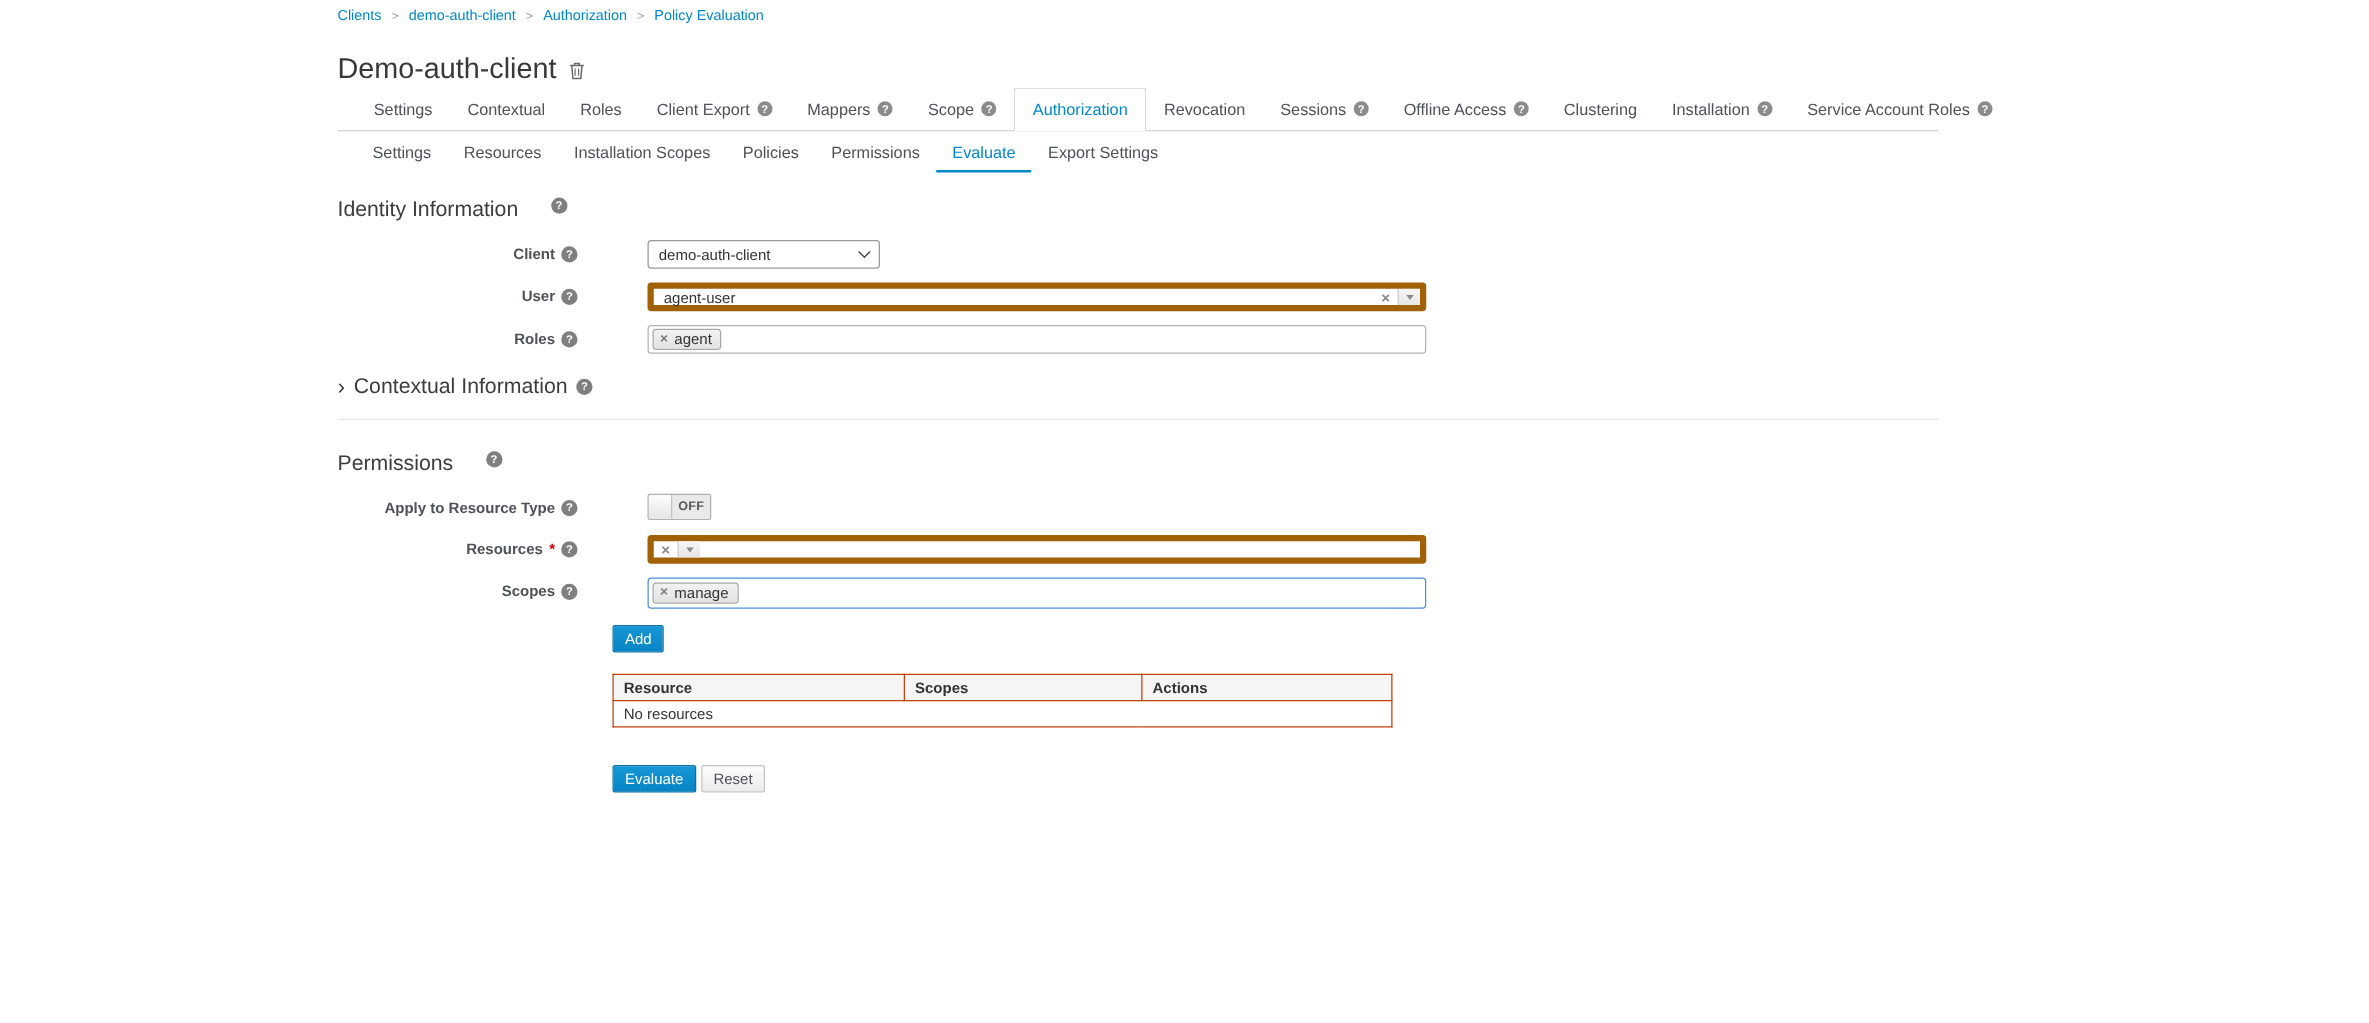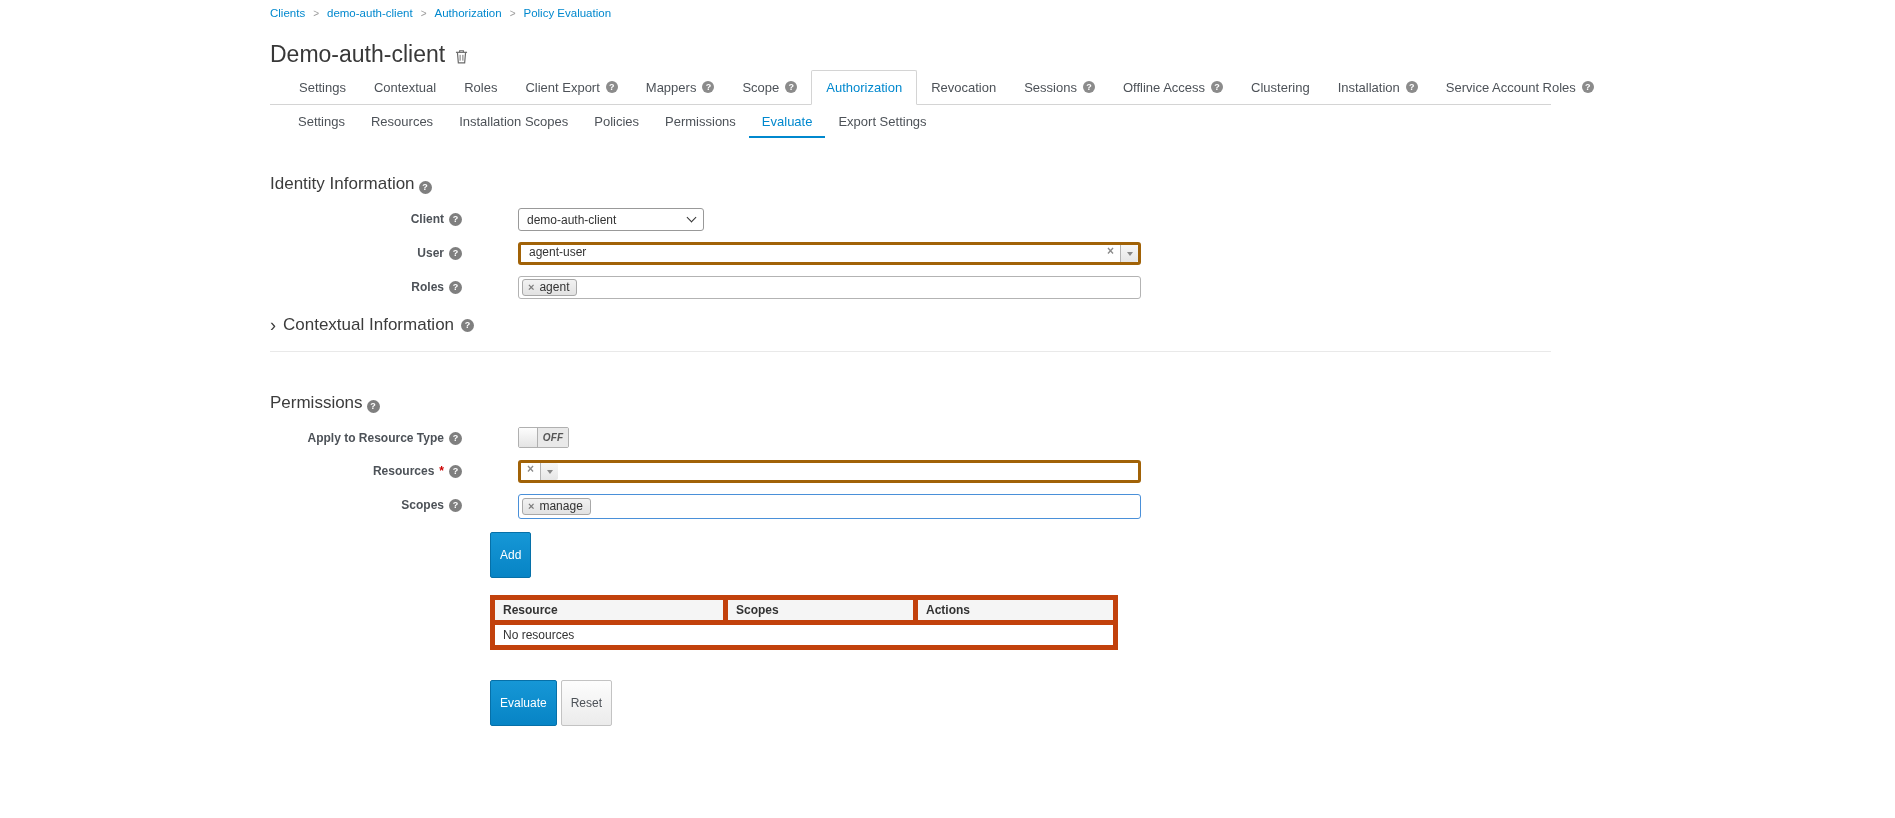--- a/index.html
+++ b/index.html
@@ -29,63 +29,63 @@
   .nav-main li { padding: 9px 14px; font-size: 13px; color: #4d5258; cursor: pointer; display: flex; align-items: center; gap: 6px; white-space: nowrap; }
   .nav-main li.active { background: #fff; border: 1px solid #d4d4d4; border-bottom: 1px solid #fff; margin-bottom: -1px; border-radius: 2px 2px 0 0; color: #0088ce; }
   .nav-main li .help-icon { width: 12px; height: 12px; line-height: 12px; background: #8b8b8b; }
 
   
   .nav-sub { list-style: none; display: flex; margin: 0; padding: 0 0 0 15px; }
   .nav-sub li { padding: 9px 13px 7px; font-size: 13px; color: #4d5258; cursor: pointer; border-bottom: 2px solid transparent; white-space: nowrap; }
   .nav-sub li.active { color: #0088ce; border-bottom-color: #0088ce; }
 
   
-  .section-heading { font-size: 17px; font-weight: 400; color: #3c3c3c; display: flex; align-items: flex-end; gap: 4px; margin: 36px 0 14px; }
+  .section-heading { font-size: 17px; font-weight: 400; color: #3c3c3c; display: flex; align-items: flex-start; gap: 26px; margin: 20px 0 14px; }
   .collapsible { display: flex; align-items: center; gap: 7px; font-size: 17px; color: #3c3c3c; margin-top: 16px; cursor: pointer; }
   .caret-right { font-size: 18px; line-height: 14px; color: #3c3c3c; }
   .section-permissions { margin-top: 16px; border-top: 1px solid #e9e9e9; padding-top: 5px; }
 
   
   .form-group { display: flex; margin-bottom: 11px; gap: 28px; }
   .control-label { width: 220px; padding-right: 28px; height: 22px; display: flex; justify-content: flex-end; align-items: center; gap: 5px; font-size: 12px; font-weight: 600; color: #4d5258; }
   .required { color: #c00; font-weight: 600; }
   .offset { margin-left: 220px; }
 
   
   .kc-select { width: 186px; height: 23px; border: 1px solid #999; border-radius: 3px; display: flex; align-items: center; justify-content: space-between; padding: 0 8px; font-size: 12px; color: #333; background: #fff; cursor: pointer; }
   .chev-down { width: 7px; height: 7px; border-right: 1.6px solid #333; border-bottom: 1.6px solid #333; transform: rotate(45deg); margin-top: -4px; flex: none; }
 
   
-  .select2 { width: 623px; height: 23px; border: 3px solid #a16207; border-radius: 3px; display: flex; background: #fff; }
+  .select2 { width: 623px; height: 23px; border: 5px solid #a16207; border-radius: 3px; display: flex; align-items: center; background: #fff; }
   .select2 .value { flex: 1; padding: 0 8px; font-size: 12px; color: #333; }
   .select2 .clear { color: #8b8b8b; font-size: 12px; font-weight: bold; padding: 0 6px; cursor: pointer; line-height: 1; }
   .select2 .dd-btn { width: 18px; align-self: stretch; border-left: 1px solid #b3b3b3; background: linear-gradient(#f7f7f7, #e6e6e6); display: flex; align-items: center; justify-content: center; border-radius: 0 2px 2px 0; cursor: pointer; }
   .tri-down { width: 0; height: 0; border-left: 3.5px solid transparent; border-right: 3.5px solid transparent; border-top: 4.5px solid #888; }
 
   
   .tag-box { width: 623px; min-height: 23px; border: 1px solid #b3b3b3; border-radius: 3px; background: #fff; display: flex; align-items: center; padding: 2px 3px; gap: 3px; cursor: text; }
   .tag-box.focused { border: 1px solid #4a90d9; min-height: 25px; }
   .tag { display: inline-flex; align-items: center; gap: 5px; background: linear-gradient(#f2f2f2, #e2e2e2); border: 1px solid #a8a8a8; border-radius: 3px; padding: 0 7px 1px 5px; font-size: 12px; color: #333; height: 17px; }
   .tag .x { color: #7b7b7b; font-weight: bold; font-size: 11px; cursor: pointer; line-height: 1; }
 
   
   .onoff { width: 51px; height: 21px; border: 1px solid #b0b0b0; border-radius: 2px; display: flex; overflow: hidden; cursor: pointer; background: #fff; }
   .onoff .handle { width: 19px; background: linear-gradient(#fdfdfd, #e4e4e4); border-right: 1px solid #b0b0b0; flex: none; }
-  .onoff .state { flex: 1; display: flex; align-items: center; justify-content: center; background: #e9e9e9; font-size: 10px; font-weight: 700; color: #555; letter-spacing: .2px; font-style: italic; }
-
-  
-  .btn { font-family: inherit; font-size: 12px; border-radius: 2px; padding: 15px 9px; cursor: pointer; display: inline-block; }
+  .onoff .state { flex: 1; display: flex; align-items: center; justify-content: center; background: #e9e9e9; font-size: 10px; font-weight: 700; color: #555; letter-spacing: .2px; }
+
+  
+  .btn { font-family: inherit; font-size: 12px; border-radius: 2px; padding: 3px 9px; cursor: pointer; display: inline-block; }
   .btn-primary { background: linear-gradient(#1697d6, #0784c5); border: 1px solid #0670a8; color: #fff; }
   .btn-default { background: linear-gradient(#fdfdfd, #ebebeb); border: 1px solid #c3c3c3; color: #4d5258; }
   .add-row { margin-top: 13px; }
   .action-row { margin-top: 30px; display: flex; gap: 4px; }
 
   
   .res-table { border-collapse: collapse; margin-top: 17px; table-layout: fixed; }
-  .res-table th, .res-table td { border: 5px solid #c2410c; font-size: 12px; color: #333; text-align: left; padding: 3px 8px; height: 21px; }
+  .res-table th, .res-table td { border: 1px solid #c2410c; font-size: 12px; color: #333; text-align: left; padding: 3px 8px; height: 21px; }
   .res-table th { background: #f5f5f5; font-weight: 700; }
   .col-resource { width: 233px; } .col-scopes { width: 190px; } .col-actions { width: 200px; }
 </style>
 </head>
 <body>
 
 <div class="content">
 
   <div class="breadcrumb">
     <a>Clients</a>

